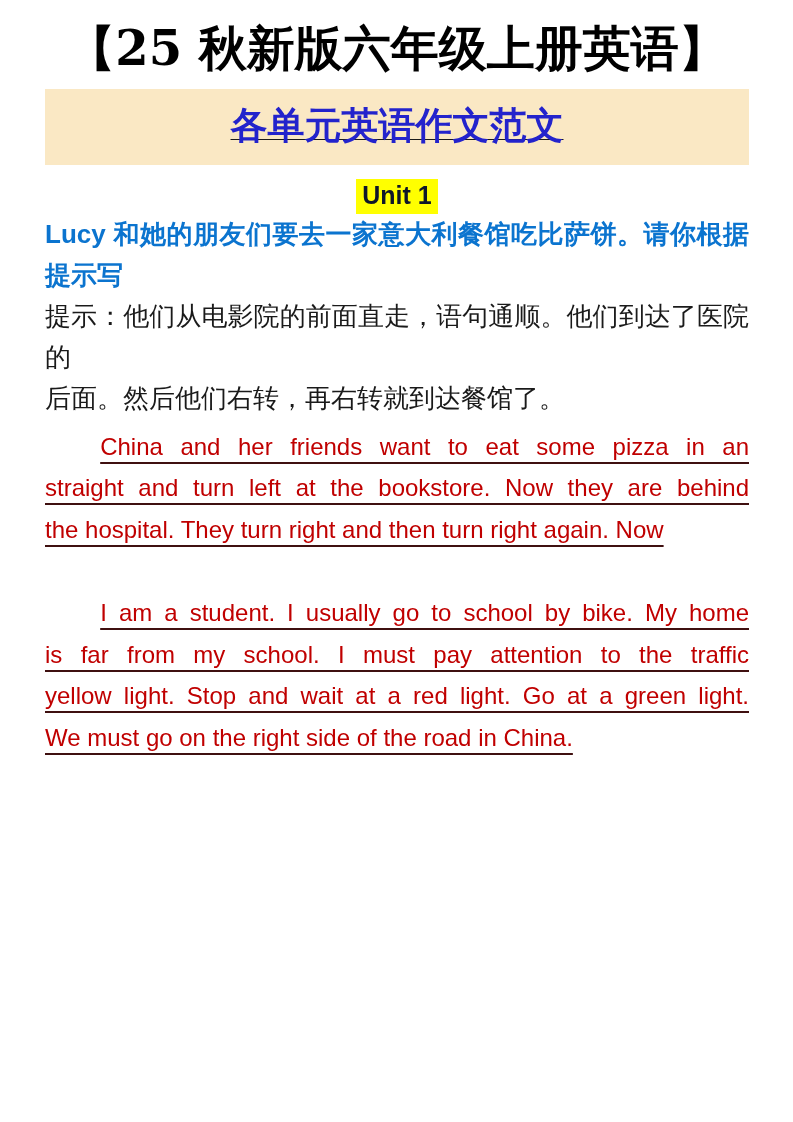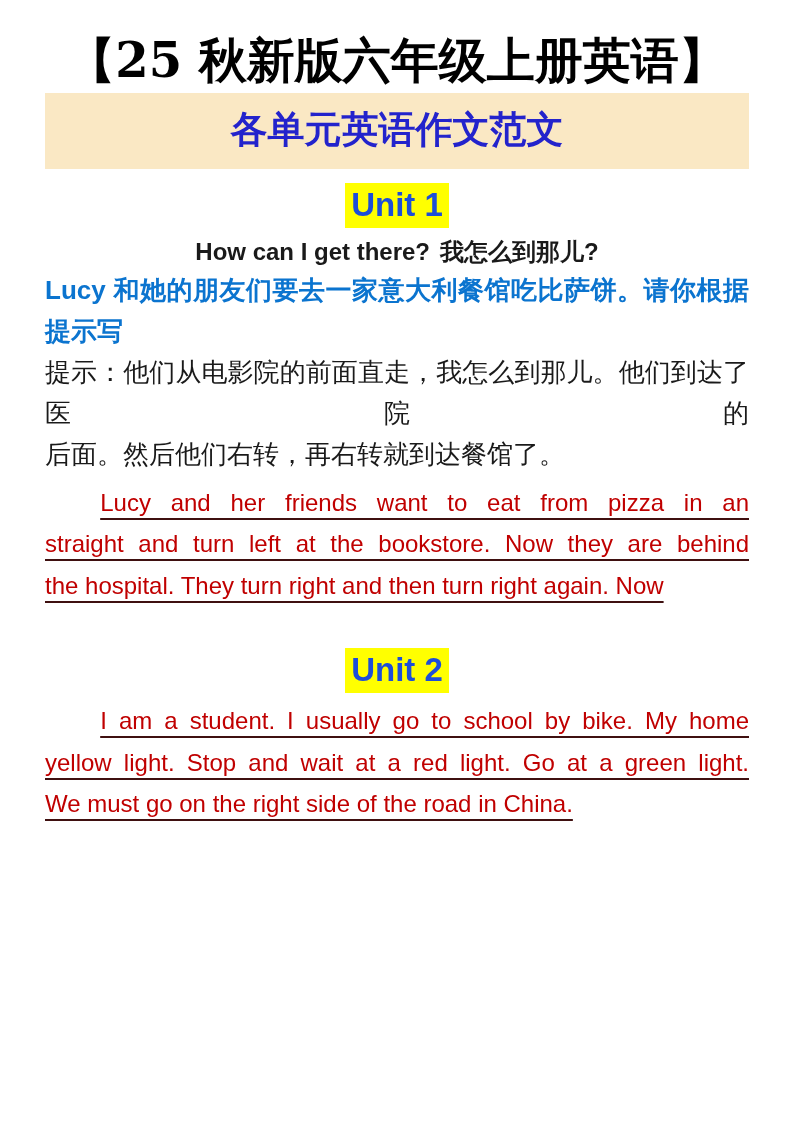--- a/index.html
+++ b/index.html
@@ -14,53 +14,54 @@
   *{margin:0;padding:0;box-sizing:border-box;}
   html,body{background:#ffffff;}
   body{
     width:793px;height:1122px;
     font-family:"Liberation Sans","DejaVu Sans",sans-serif;
     color:var(--text-black);
     overflow:hidden;
   }
   .page{
     width:793px;height:1122px;
-    padding:32px 44px 0 45px;
+    padding:20px 44px 0 45px;
   }
   .doc-title{
     font-family:"DejaVu Serif","Liberation Serif",serif;
     font-size:48px;
     font-weight:900;
     text-align:center;
     line-height:1.18;
     color:#000;
     letter-spacing:0px;
     white-space:nowrap;
   }
   .banner{
-    margin-top:4px;
+    margin-top:12px;
     background:var(--banner-bg);
     text-align:center;
     padding:12px 0 14px 0;
+    text-decoration:underline;
   }
   .doc-subtitle{
     font-family:"DejaVu Serif","Liberation Serif",serif;
     font-size:37px;
     font-weight:900;
     color:var(--subtitle-blue);
   }
   .unit{margin-top:14px;}
   .unit.second{margin-top:42px;}
   .unit-label-row{text-align:center;}
   .unit-label{
     display:inline-block;
     background:var(--highlight-yellow);
-    font-size:33px;
+    font-size:25px;
     font-weight:bold;
-    color:#1d4ed8;
+    color:#0f172a;
     padding:1px 6px 3px 6px;
     line-height:1.25;
   }
   .unit-heading{
     margin-top:7px;
     text-align:center;
     font-size:24px;
     font-weight:bold;
     color:#1A1A1A;
     line-height:1.45;
@@ -107,41 +108,36 @@
   <h1 class="doc-title">【25 秋新版六年级上册英语】</h1>
 
   <div class="banner">
     <span class="doc-subtitle">各单元英语作文范文</span>
   </div>
 
   <section class="unit">
     <div class="unit-label-row">
       <span class="unit-label">Unit 1</span>
     </div>
-    <div class="unit-heading">
-      <span class="heading-en">How can I get there?</span><span class="heading-zh">我怎么到那儿?</span>
-    </div>
     <div class="zhp blue">
         <div>Lucy 和她的朋友们要去一家意大利餐馆吃比萨饼。请你根据提示写</div>
       </div>
     <div class="zhp">
-        <div>提示：他们从电影院的前面直走，我怎么到那儿。他们到达了医院的</div>
+        <div>提示：他们从电影院的前面直走，语句通顺。他们到达了医院的</div>
         <div>后面。然后他们右转，再右转就到达餐馆了。</div>
       </div>
     <div class="essay">
-        <div>Lucy and her friends want to eat from pizza in an</div>
+        <div>China and her friends want to eat some pizza in an</div>
         <div>straight and turn left at the bookstore. Now they are behind</div>
         <div>the hospital. They turn right and then turn right again. Now</div>
       </div>
   </section>
 
   <section class="unit second">
-    <div class="unit-label-row">
-      <span class="unit-label">Unit 2</span>
-    </div>
     <div class="essay">
         <div>I am a student. I usually go to school by bike. My home</div>
+        <div>is far from my school. I must pay attention to the traffic</div>
         <div>yellow light. Stop and wait at a red light. Go at a green light.</div>
         <div>We must go on the right side of the road in China.</div>
       </div>
   </section>
 
 </div>
 
 </body></html>

